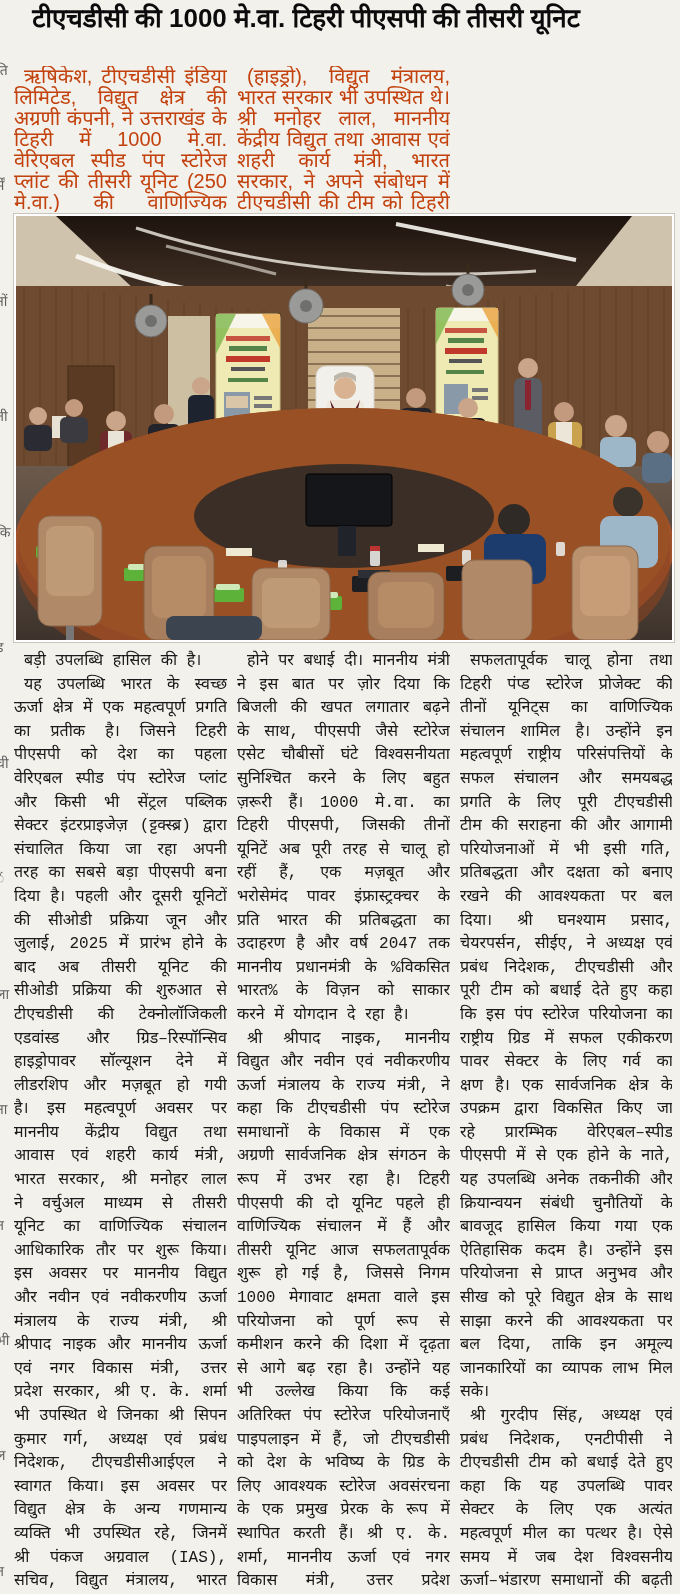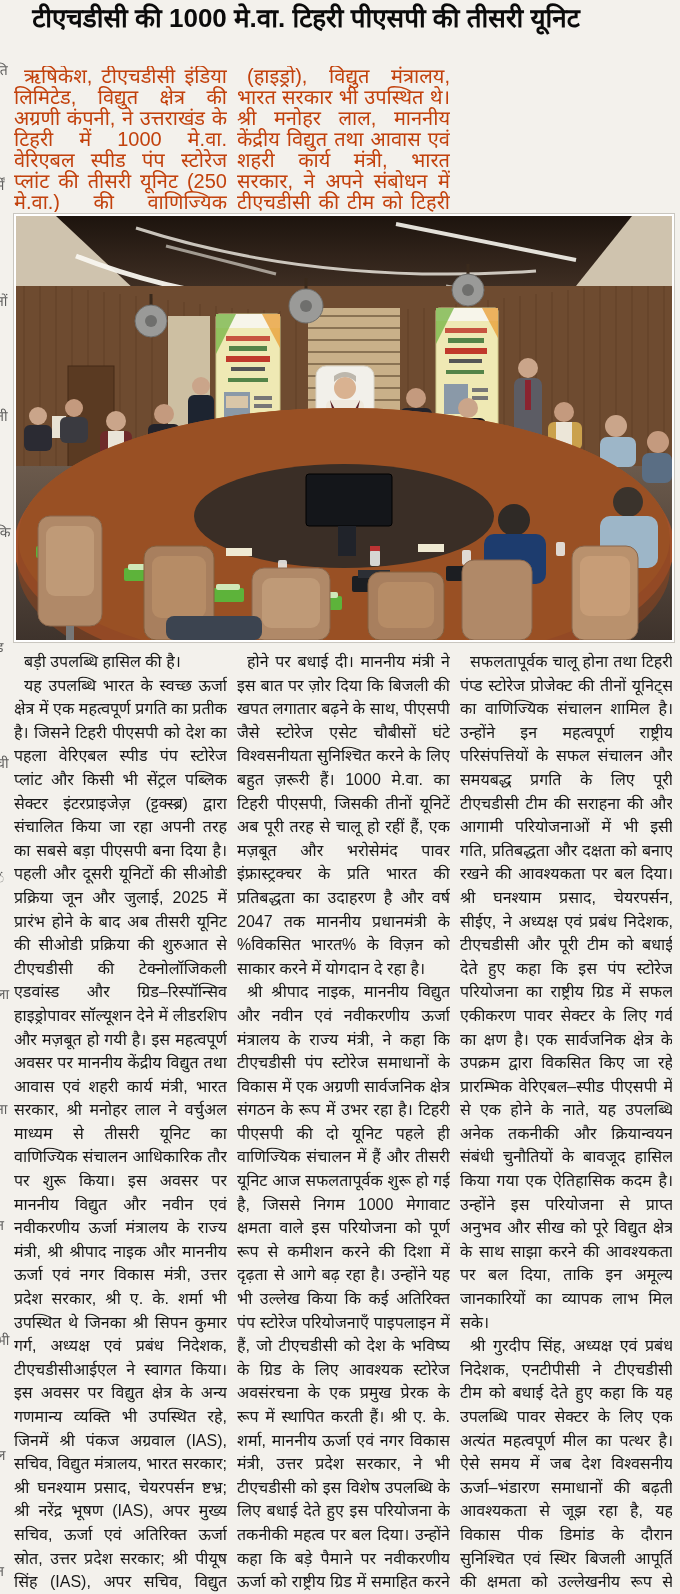--- a/index.html
+++ b/index.html
@@ -32,21 +32,21 @@
     padding:2px;
   }
   .photo-frame svg{display:block;width:656px;height:424px;}
   .bottom-cols{
     position:absolute;left:14px;top:650px;width:658px;height:944px;
     display:flex;gap:10px;overflow:hidden;
   }
   .bottom-col{
     width:213px;flex:0 0 213px;overflow:hidden;
     font-size:16px;line-height:23.6px;text-align:justify;
-    font-weight:500;color:#191919;
+    font-weight:500;color:#191919;font-family:Liberation Mono, monospace;
   }
   .bottom-col p, .top-col p{margin:0;text-indent:10px;}
   .bottom-col p + p{margin-top:0;}
   .margin-strip{
     position:absolute;left:0;top:60px;width:12px;height:1520px;
     display:flex;flex-direction:column;justify-content:space-between;
     font-size:14px;color:#3a3a3a;overflow:hidden;opacity:.8;
     font-weight:500;
   }
   .margin-strip span{display:block;transform:translateX(-4px);white-space:nowrap;}

